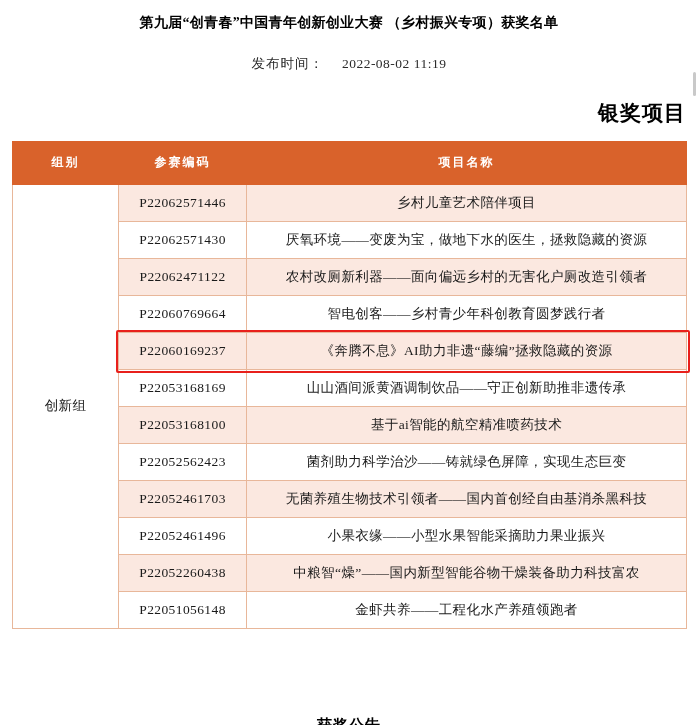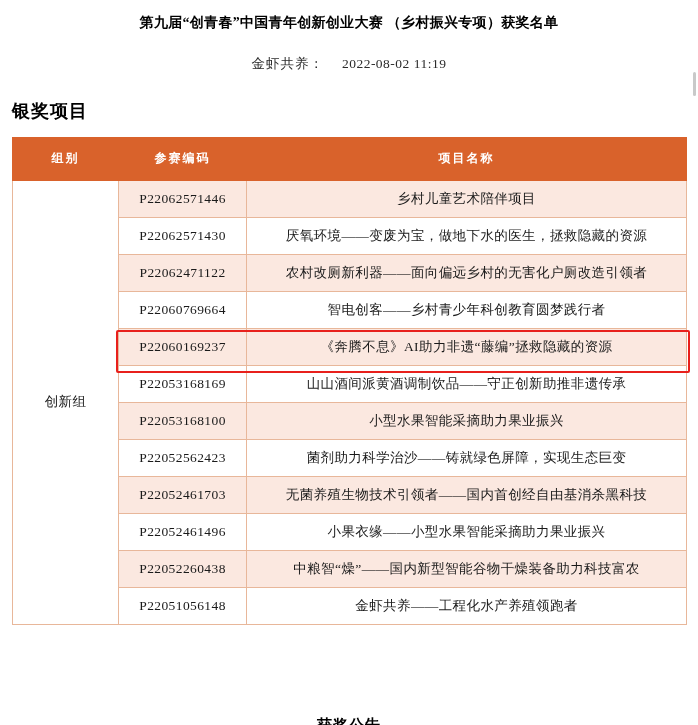--- a/index.html
+++ b/index.html
@@ -41,22 +41,22 @@
   }
   .publish-line .label {
     letter-spacing: 1px;
   }
   .publish-line .value {
     margin-left: 14px;
     font-family: "Liberation Serif", serif;
     text-align: right;
   }
   .section-heading {
-    text-align: left;
-    font-size: 18px;
+    text-align: right;
+    font-size: 21px;
     font-weight: bold;
     margin-top: 26px;
     letter-spacing: 1px;
     color: #000;
   }
   table.award-table {
     width: 674px;
     margin: 14px auto 0 auto;
     border-collapse: collapse;
     table-layout: fixed;
@@ -133,21 +133,21 @@
 </head>
 <body>
 
 <div class="page">
 
   <div class="scroll-hint"></div>
 
   <h1 class="doc-title">第九届“创青春”中国青年创新创业大赛 （乡村振兴专项）获奖名单</h1>
 
   <div class="publish-line">
-    <span class="label">金虾共养：</span>
+    <span class="label">发布时间：</span>
     <span class="value">2022-08-02 11:19</span>
   </div>
 
   <div class="section-heading">银奖项目</div>
 
   <table class="award-table">
     <colgroup>
       <col class="c-group">
       <col class="c-code">
       <col class="c-name">
@@ -180,21 +180,21 @@
         <tr class="band-a">
           <td class="code-cell">P22060169237</td>
           <td class="name-cell">《奔腾不息》AI助力非遗“藤编”拯救隐藏的资源</td>
         </tr>
         <tr class="band-b">
           <td class="code-cell">P22053168169</td>
           <td class="name-cell">山山酒间派黄酒调制饮品——守正创新助推非遗传承</td>
         </tr>
         <tr class="band-a">
           <td class="code-cell">P22053168100</td>
-          <td class="name-cell">小型水果智能采摘助力果业振兴</td>
+          <td class="name-cell">基于ai智能的航空精准喷药技术</td>
         </tr>
         <tr class="band-b">
           <td class="code-cell">P22052562423</td>
           <td class="name-cell">菌剂助力科学治沙——铸就绿色屏障，实现生态巨变</td>
         </tr>
         <tr class="band-a">
           <td class="code-cell">P22052461703</td>
           <td class="name-cell">无菌养殖生物技术引领者——国内首创经自由基消杀黑科技</td>
         </tr>
         <tr class="band-b">

